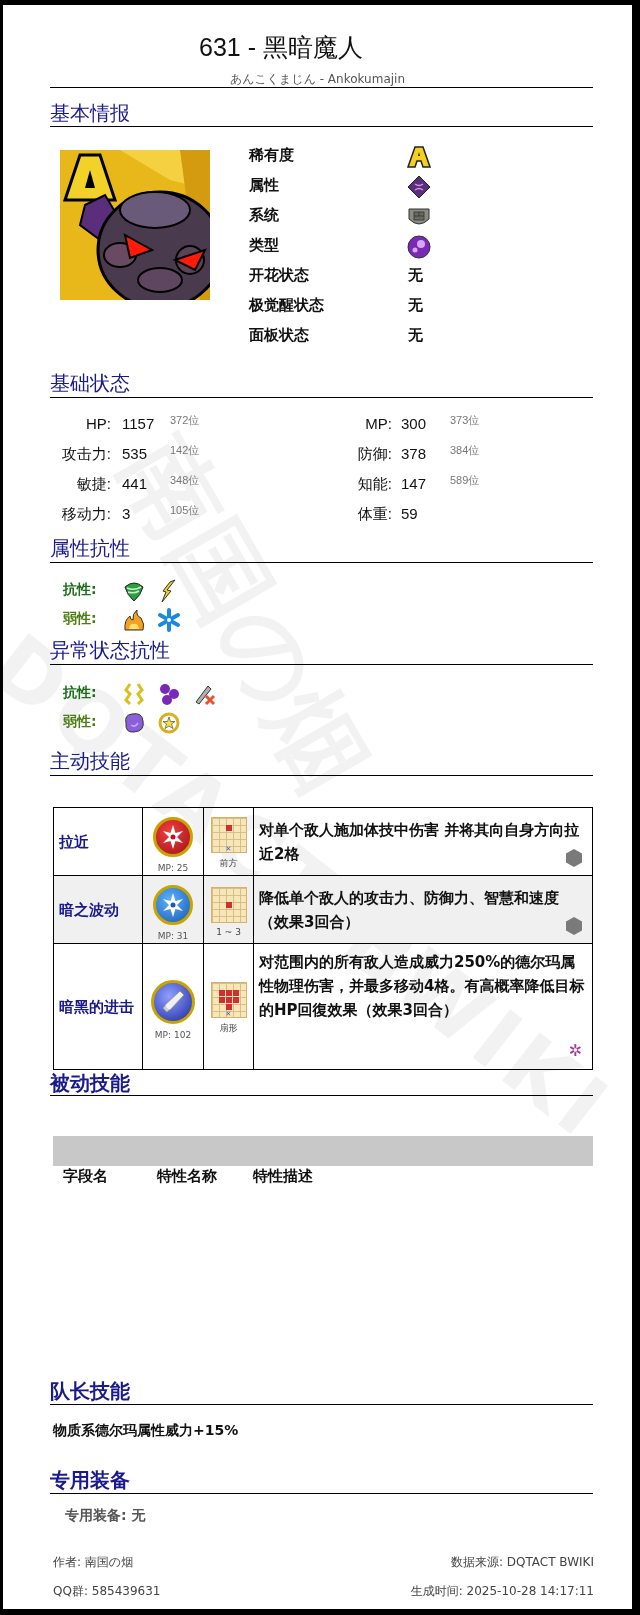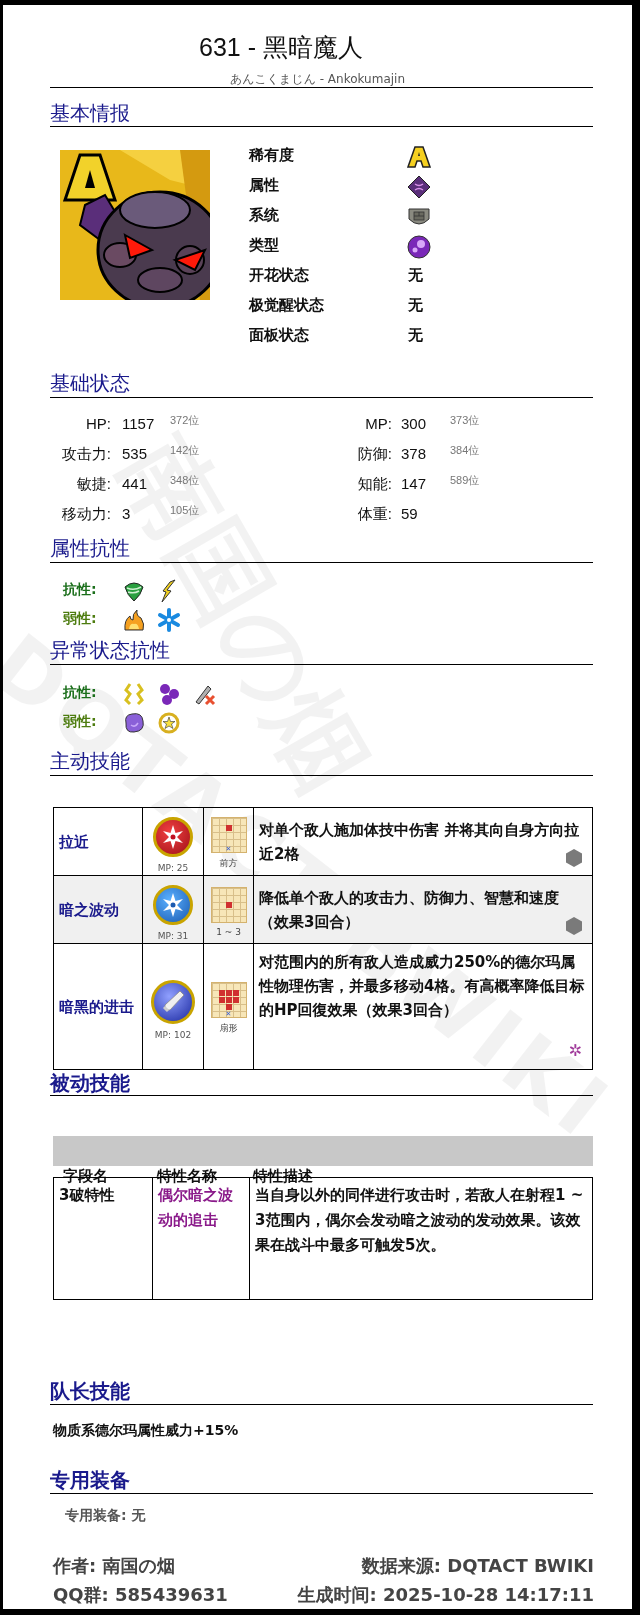--- a/index.html
+++ b/index.html
@@ -53,21 +53,21 @@
   
   .p-head { position:absolute; left:50px; top:1131px; width:540px; height:30px; background:#c8c8c8; font-size:15px; font-weight:bold; }
   .p-head span { position:absolute; top:6px;margin-top:25px; }
   .passive { position:absolute; left:50px; top:1172px; width:540px; }
   .passive td { border:1px solid #000; vertical-align:top; font-size:15px; font-weight:bold; line-height:25px; padding:5px 5px; }
   .passive tr.alt td { background:#f0f0f0; }
   .p-field { width:88px; }
   .p-name { width:86px; color:#8a1a8a; }
   .leader { position:absolute; left:50px; top:1417px; font-size:14px; font-weight:bold; }
   .equip { position:absolute; left:62px; top:1502px; font-size:14px; font-weight:bold; color:#555; }
-  .foot { position:absolute; font-size:18px; color:#444;font-weight:bold; }
+  .foot { position:absolute; font-size:12px; color:#444; }
 </style>
 </head>
 <body>
 
 <div class="page">
   <div class="wm wm1">南国の烟</div>
   <div class="wm wm2">DQTACT BWIKI</div>
 
   <div class="content">
     <div class="title">631 - 黑暗魔人</div>
@@ -318,25 +318,20 @@
     <div class="hr" style="top:1090px"></div>
 
     <div class="p-head">
       <span style="left:10px">字段名</span>
       <span style="left:104px">特性名称</span>
       <span style="left:200px">特性描述</span>
     </div>
 
     <table class="passive">
       <tbody>
-          <tr style="height:122px">
-        <td class="p-field">3破特性</td>
-        <td class="p-name">偶尔暗之波动的追击</td>
-        <td>当自身以外的同伴进行攻击时，若敌人在射程1 ~ 3范围内，偶尔会发动暗之波动的发动效果。该效果在战斗中最多可触发5次。</td>
-      </tr>
     </tbody>
       </table>
 
     <div class="sec bold" style="top:1373px">队长技能</div>
     <div class="hr" style="top:1399px"></div>
     <div class="leader">物质系德尔玛属性威力+15%</div>
 
     <div class="sec bold" style="top:1462px">专用装备</div>
     <div class="hr" style="top:1488px"></div>
     <div class="equip">专用装备: 无</div>

